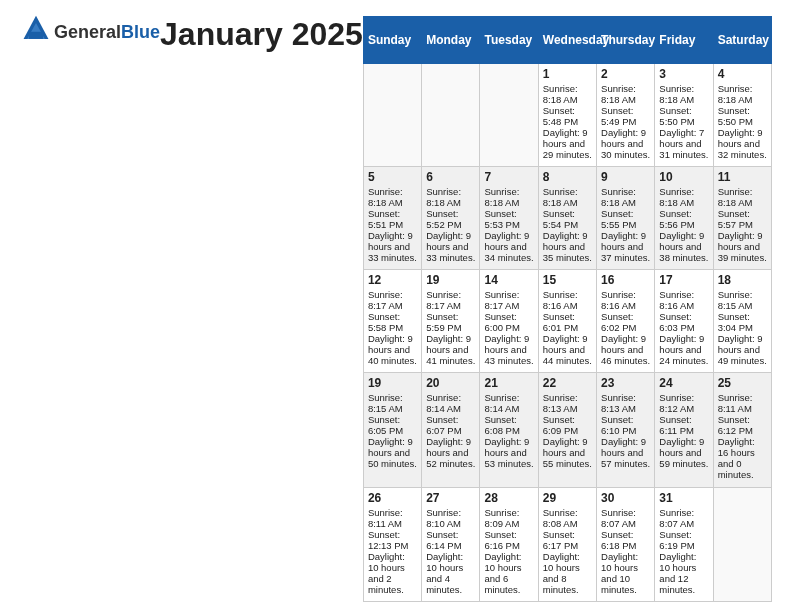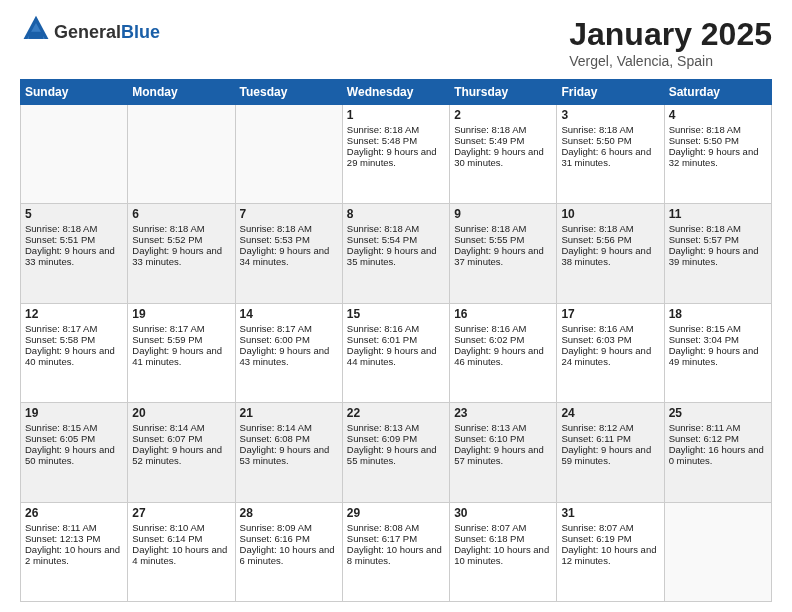--- a/index.html
+++ b/index.html
@@ -8,21 +8,21 @@
       height: 612px;
       font-family: Arial, sans-serif;
       background: #fff;
       overflow: hidden;
     }
     .page {
       width: 792px;
       height: 612px;
       padding: 16px 20px 10px 20px;
       display: flex;
-      flex-direction: column;
+      flex-direction: row;
     }
     .header {
       display: flex;
       justify-content: space-between;
       align-items: flex-start;
       margin-bottom: 10px;
     }
     .logo {
       display: flex;
       align-items: center;
@@ -38,22 +38,21 @@
       color: #1a5fa8;
     }
     .logo-icon {
       width: 32px;
       height: 32px;
       margin-right: 2px;
       position: relative;
       top: -2px;
     }
     .title-block {
-      text-align: left;
-      margin-left: 12px;
+      text-align: right;
     }
     .month-title {
       font-size: 32px;
       font-weight: bold;
       color: #222;
     }
     .location {
       font-size: 14px;
       color: #555;
     }
@@ -62,21 +61,21 @@
       border: 1px solid #ccc;
       border-collapse: collapse;
       width: 100%;
       table-layout: fixed;
     }
     .calendar th {
       background: #1a5fa8;
       color: #fff;
       font-size: 12px;
       font-weight: bold;
-      padding: 5px 4px;
+      padding: 16px 4px;
       text-align: left;
       border: 1px solid #1a5fa8;
     }
     .calendar td {
       border: 1px solid #ccc;
       vertical-align: top;
       padding: 3px 4px;
       font-size: 9.5px;
       color: #222;
       background: #fff;
@@ -108,21 +107,20 @@
         <rect x="10" y="20" width="16" height="8" fill="#1a5fa8"></rect>
       </svg>
       <div>
         <span class="logo-text">
           <span class="logo-general">General</span><span class="logo-blue">Blue</span>
         </span>
       </div>
     </div>
     <div class="title-block">
       <div class="month-title">January 2025</div>
-      <div class="location">Vergel, Valencia, Spain</div>
     </div>
   </div>
 
   <table class="calendar">
     <thead>
       <tr>
         <th>Sunday</th>
         <th>Monday</th>
         <th>Tuesday</th>
         <th>Wednesday</th>
@@ -145,21 +143,21 @@
           <td>
             <span class="day-num">2</span>
             <div>Sunrise: 8:18 AM</div>
             <div>Sunset: 5:49 PM</div>
             <div>Daylight: 9 hours and 30 minutes.</div>
           </td>
           <td>
             <span class="day-num">3</span>
             <div>Sunrise: 8:18 AM</div>
             <div>Sunset: 5:50 PM</div>
-            <div>Daylight: 6 hours and 31 minutes.</div>
+            <div>Daylight: 7 hours and 31 minutes.</div>
           </td>
           <td>
             <span class="day-num">4</span>
             <div>Sunrise: 8:18 AM</div>
             <div>Sunset: 5:50 PM</div>
             <div>Daylight: 9 hours and 32 minutes.</div>
           </td>
         </tr>
         <tr class="row-shaded">
           <td>

